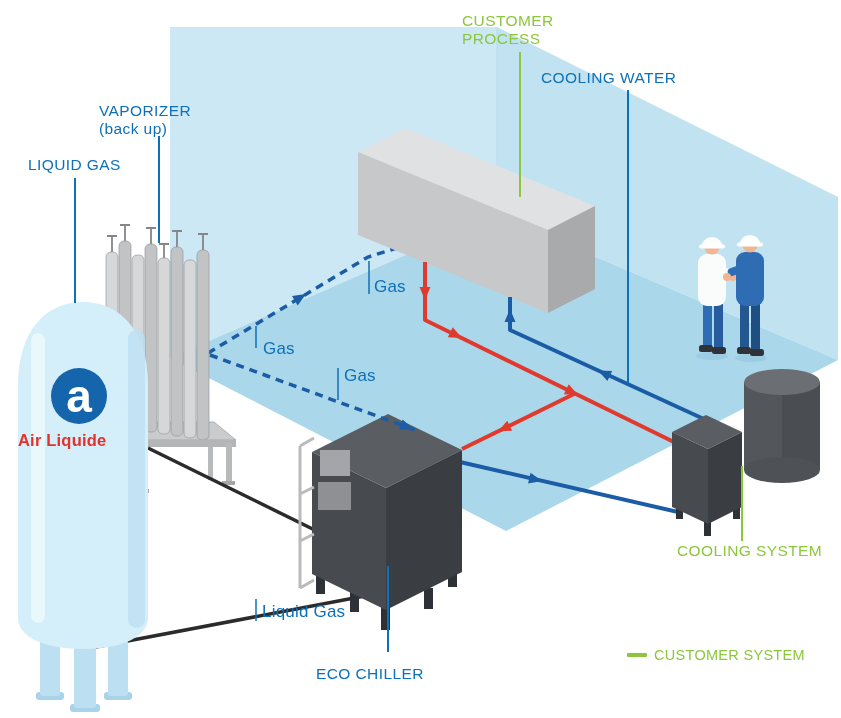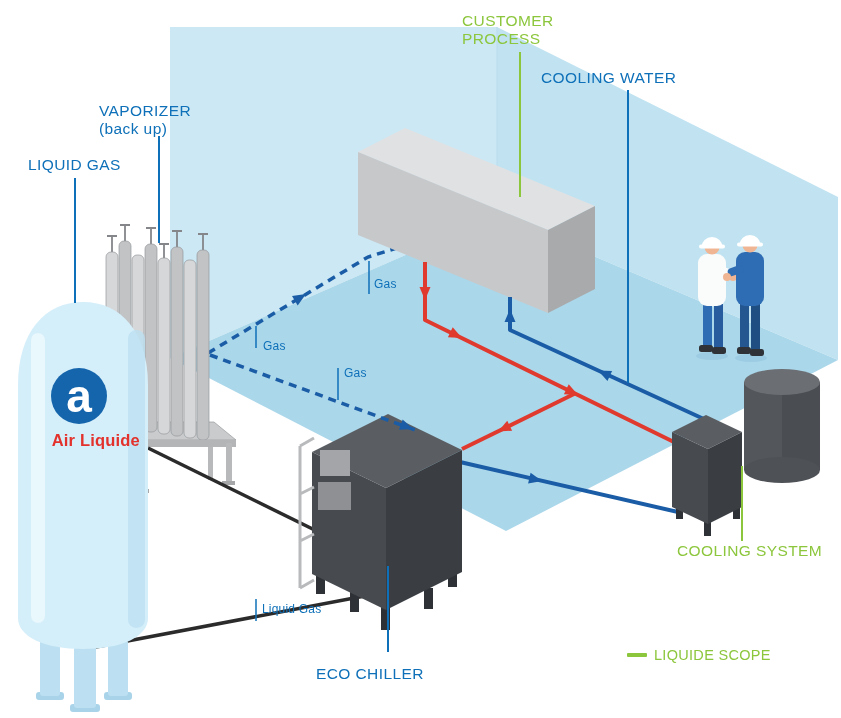--- a/index.html
+++ b/index.html
@@ -4,25 +4,25 @@
 <style>
   html,body{margin:0;padding:0;background:#ffffff}
   #stage{position:relative;width:841px;height:718px;background:#fff;overflow:hidden;
          font-family:"Liberation Sans",sans-serif}
   #stage > svg{position:absolute;left:0;top:0}
 
   .lbl{position:absolute;font-size:15.5px;letter-spacing:.4px;line-height:1.18;
        color:var(--c-blue,#0e70b8);white-space:nowrap}
   .wrap{white-space:normal}
   .green{color:var(--c-green,#8cc63c)}
-  .small{font-size:12px;letter-spacing:.2px}
+  .small{font-size:17px;letter-spacing:.2px}
   .bold{font-weight:normal}
   .center{text-align:left}
 
-  #brand-name{position:absolute;left:18px;top:431px;width:122px;text-align:right;
+  #brand-name{position:absolute;left:18px;top:431px;width:122px;text-align:left;
               font-weight:bold;font-size:16.5px;letter-spacing:.2px;
               color:var(--c-brand_red,#e3312b)}
 
   #legend{position:absolute;left:627px;top:645px}
   .leg-row{display:flex;align-items:center;height:20px}
   .leg-dash{width:20px;height:4.5px;border-radius:1px;margin-right:7px}
   .leg-row .txt{font-size:14.5px;letter-spacing:.3px}
   .leg-row.r1 .leg-dash{background:var(--c-green,#8cc63c)}
   .leg-row.r2 .leg-dash{background:var(--c-blue,#0e70b8)}
   .leg-row.r1 .txt{color:var(--c-green,#8cc63c)}
@@ -223,17 +223,17 @@
 
 <div class="lbl bold center" style="left:316px;top:665px;width:145px">ECO CHILLER</div>
 
 <div class="lbl green" style="left:677px;top:542px">COOLING SYSTEM</div>
 
 <div id="brand-name">Air Liquide</div>
 
 <div id="legend">
   <div class="leg-row r1">
     <span class="leg-dash"></span>
-    <span class="txt">LIQUIDE SCOPE</span>
+    <span class="txt">CUSTOMER SYSTEM</span>
   </div>
 </div>
 
 </div>
 
 </body></html>

